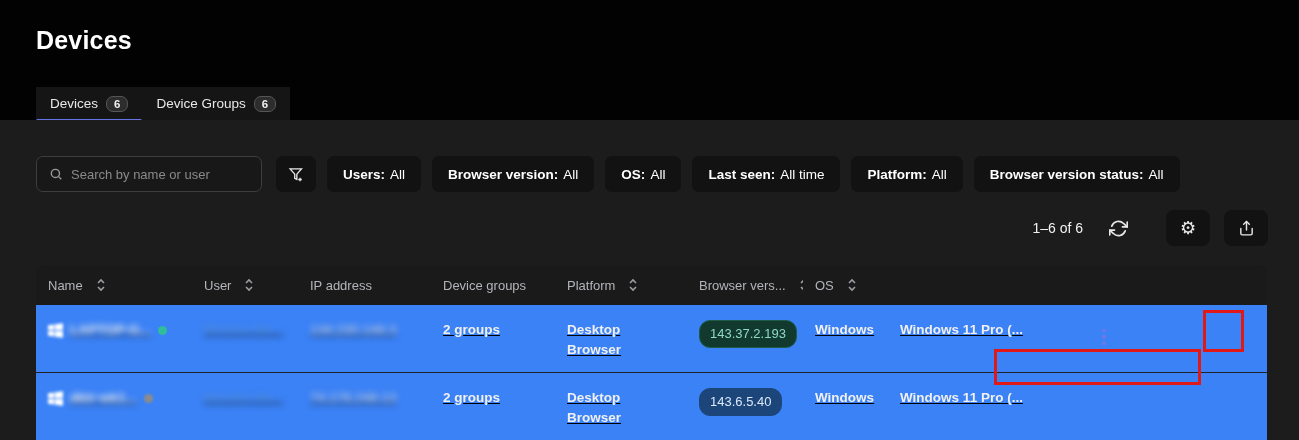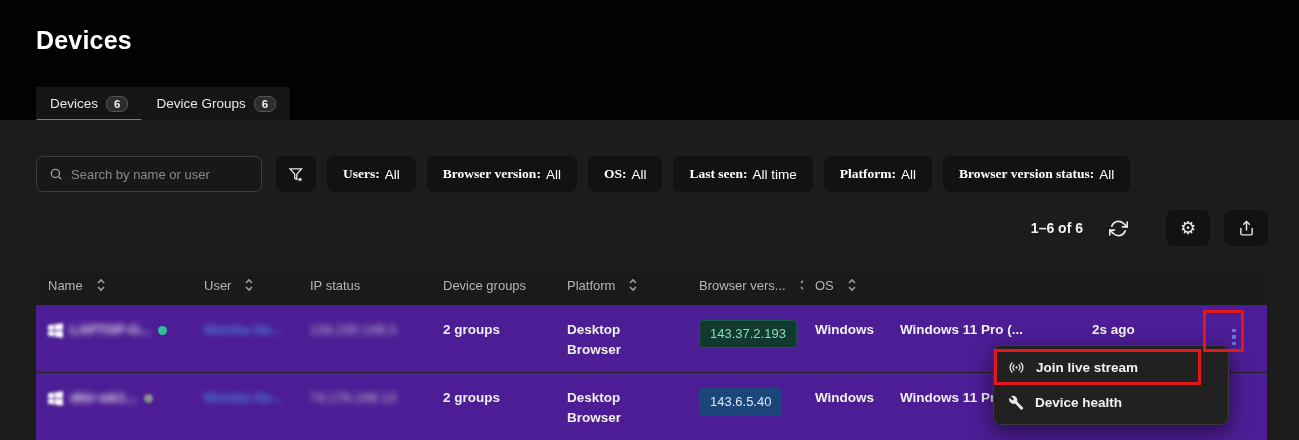--- a/index.html
+++ b/index.html
@@ -24,50 +24,50 @@
   .filter-row { position:absolute; left:36px; top:36px; display:flex; gap:11px; align-items:center; }
   .search-box { width:226px; height:36px; border:1px solid #3e3e3e; border-radius:7px; background:#181818;
          display:flex; align-items:center; gap:8px; padding:16px 12px; margin-right:3px; }
   .search-box input { background:transparent; border:none; outline:none; color:#d8d8d8; font-size:13px; width:100%;
          font-family:"Liberation Sans", sans-serif; }
   .search-box input::placeholder { color:#8a8a8a; }
   .icon-btn { width:40px; height:36px; background:#121212; border:none; border-radius:7px; display:flex;
          align-items:center; justify-content:center; cursor:pointer; color:#e8e8e8; }
   .chip { height:36px; background:#121212; border-radius:7px; display:flex; align-items:center; padding:0 16px;
          font-size:13.5px; color:#ffffff; white-space:nowrap; cursor:pointer; }
-  .chip b { font-weight:700; margin-right:5px;font-family:Liberation Serif, serif; }
+  .chip b { font-weight:700; margin-right:5px; }
 
   
   .toolbar { position:absolute; right:31px; top:90px; display:flex; align-items:center; }
-  .range-label { font-size:14px; font-weight:700; color:#f2f2f2; margin-right:26px; }
+  .range-label { font-size:14px; font-weight:400; color:#f2f2f2; margin-right:26px; }
   .refresh-btn { background:none; border:none; color:#e8e8e8; cursor:pointer; display:flex; margin-right:24px; }
   .square-btn { width:44px; height:36px; background:#121212; border:none; border-radius:8px; color:#e8e8e8;
          display:flex; align-items:center; justify-content:center; cursor:pointer; margin-left:14px; font-size:18px; }
 
   
   .table { position:absolute; left:36px; top:145px; width:1231px; border-radius:8px 8px 0 0; overflow:visible; }
   .tr { display:grid; grid-template-columns:156px 106px 133px 124px 132px 116px 85px 192px 130px 57px; }
   .thead { background:#1a1a1a; border-radius:8px 8px 0 0; height:40px; }
   .th { display:flex; align-items:center; gap:13px; padding-left:12px; font-size:13px; color:#b2b5ba; cursor:pointer; white-space:nowrap; overflow:hidden; }
   .sort-arrows { display:flex; flex-direction:column; gap:1px; }
   .sort-active { color:#7b86e8; font-size:15px; font-weight:700; }
-  .row { background:#4c1d95; height:67px; }
+  .row { background:#3b82f6; height:67px;text-decoration:underline; }
   .row + .row { border-top:1px solid #232325; height:68px; }
   .td { padding:15px 12px 0 12px; font-size:13.5px; color:#f0f0f0; font-weight:600; line-height:20px; white-space:nowrap; overflow:hidden; }
   .name-cell { display:flex; align-items:flex-start; gap:7px; }
   .win-logo { flex:0 0 auto; margin-top:3px; filter:blur(1.5px); }
   .blur { filter:blur(3px); }
   .name-text { color:#e9e9e9; max-width:84px; overflow:hidden; }
   .status-dot { width:9px; height:9px; border-radius:50%; margin-top:6px; flex:0 0 auto; }
   .dot-online { background:#2fbd9a; }
   .dot-offline { background:#8b8b8b; filter:blur(1px); }
   .user-link { color:#4a86d8; cursor:pointer; }
   .ip-text { color:#cfcfcf; font-weight:400; }
   .platform-text { display:block; width:66px; white-space:normal; }
-  .ver-badge { display:inline-block; padding:3px 10px; border-radius:4px; font-size:13px; font-weight:400; }
+  .ver-badge { display:inline-block; padding:3px 10px; border-radius:11px; font-size:13px; font-weight:400; }
   .badge-teal { background:#11392e; border:1px solid #1e5b47; color:#8fd9c4; }
   .badge-blue { background:#1c4679; border:1px solid #1c4679; color:#dbe9fb; }
   .kebab { width:24px; height:28px; border:none; background:transparent; cursor:pointer;
            display:flex; flex-direction:column; align-items:center; justify-content:center; gap:3px; }
   .kebab i { width:3.5px; height:3.5px; border-radius:1px; background:#6b78e6; display:block; }
 
   
   .context-menu { position:absolute; left:993px; top:345px; width:236px; background:#212121;
       border:1px solid #3a3a3c; border-radius:8px; box-shadow:0 6px 20px rgba(0,0,0,.55);
       padding:4px 0; z-index:20; }
@@ -184,21 +184,21 @@
         <div class="th">
           <span>User</span>
           <span class="sort-arrows">
               <svg width="10" height="14" viewBox="0 0 10 14" fill="none" stroke="#9a9da3" stroke-width="1.6">
                 <polyline points="2,5 5,2 8,5"></polyline>
                 <polyline points="2,9 5,12 8,9"></polyline>
               </svg>
             </span>
         </div>
         <div class="th">
-          <span>IP status</span>
+          <span>IP address</span>
         </div>
         <div class="th">
           <span>Device groups</span>
         </div>
         <div class="th">
           <span>Platform</span>
           <span class="sort-arrows">
               <svg width="10" height="14" viewBox="0 0 10 14" fill="none" stroke="#9a9da3" stroke-width="1.6">
                 <polyline points="2,5 5,2 8,5"></polyline>
                 <polyline points="2,9 5,12 8,9"></polyline>
@@ -244,21 +244,20 @@
         </div>
         <div class="td">2 groups</div>
         <div class="td">
           <span class="platform-text">Desktop Browser</span>
         </div>
         <div class="td">
           <span class="ver-badge badge-teal">143.37.2.193</span>
         </div>
         <div class="td">Windows</div>
         <div class="td">Windows 11 Pro (...</div>
-        <div class="td">2s ago</div>
         <div class="td" style="padding-top:18px;">
           <button class="kebab">
               <i></i>
               <i></i>
               <i></i>
             </button>
         </div>
       </div>
 
       <div class="tr row">
@@ -285,39 +284,17 @@
           <span class="ver-badge badge-blue">143.6.5.40</span>
         </div>
         <div class="td">Windows</div>
         <div class="td">Windows 11 Pro (...</div>
         <div class="td"></div>
         <div class="td"></div>
       </div>
     </div>
   </div>
 
-  <div class="context-menu">
-    <div class="menu-item">
-      <span class="mi-icon">
-        <svg width="17" height="17" viewBox="0 0 24 24" fill="none" stroke="#e8e8e8" stroke-width="1.9" stroke-linecap="round">
-            <circle cx="12" cy="12" r="1.6" fill="#e8e8e8" stroke="none"></circle>
-            <path d="M8.46 8.46a5 5 0 0 0 0 7.07"></path>
-            <path d="M15.54 8.46a5 5 0 0 1 0 7.07"></path>
-            <path d="M5.64 5.64a9 9 0 0 0 0 12.73"></path>
-            <path d="M18.36 5.64a9 9 0 0 1 0 12.73"></path>
-          </svg>
-      </span>
-      <span>Join live stream</span>
-    </div>
-    <div class="menu-item">
-      <span class="mi-icon">
-        <svg width="16" height="16" viewBox="0 0 24 24" fill="#e8e8e8">
-            <path d="M22.7 19l-9.1-9.1c.9-2.3.4-5-1.5-6.9-2-2-5-2.4-7.4-1.3l4.3 4.3-2.3 2.3-4.4-4.3c-1.1 2.4-.7 5.4 1.3 7.4 1.9 1.9 4.6 2.4 6.9 1.5l9.1 9.1c.4.4 1 .4 1.4 0l1.6-1.6c.5-.4.5-1.1.1-1.4z"></path>
-          </svg>
-      </span>
-      <span>Device health</span>
-    </div>
-  </div>
 
   <div class="anno anno-kebab"></div>
   <div class="anno anno-menu"></div>
 
 </div>
 
 </body></html>

